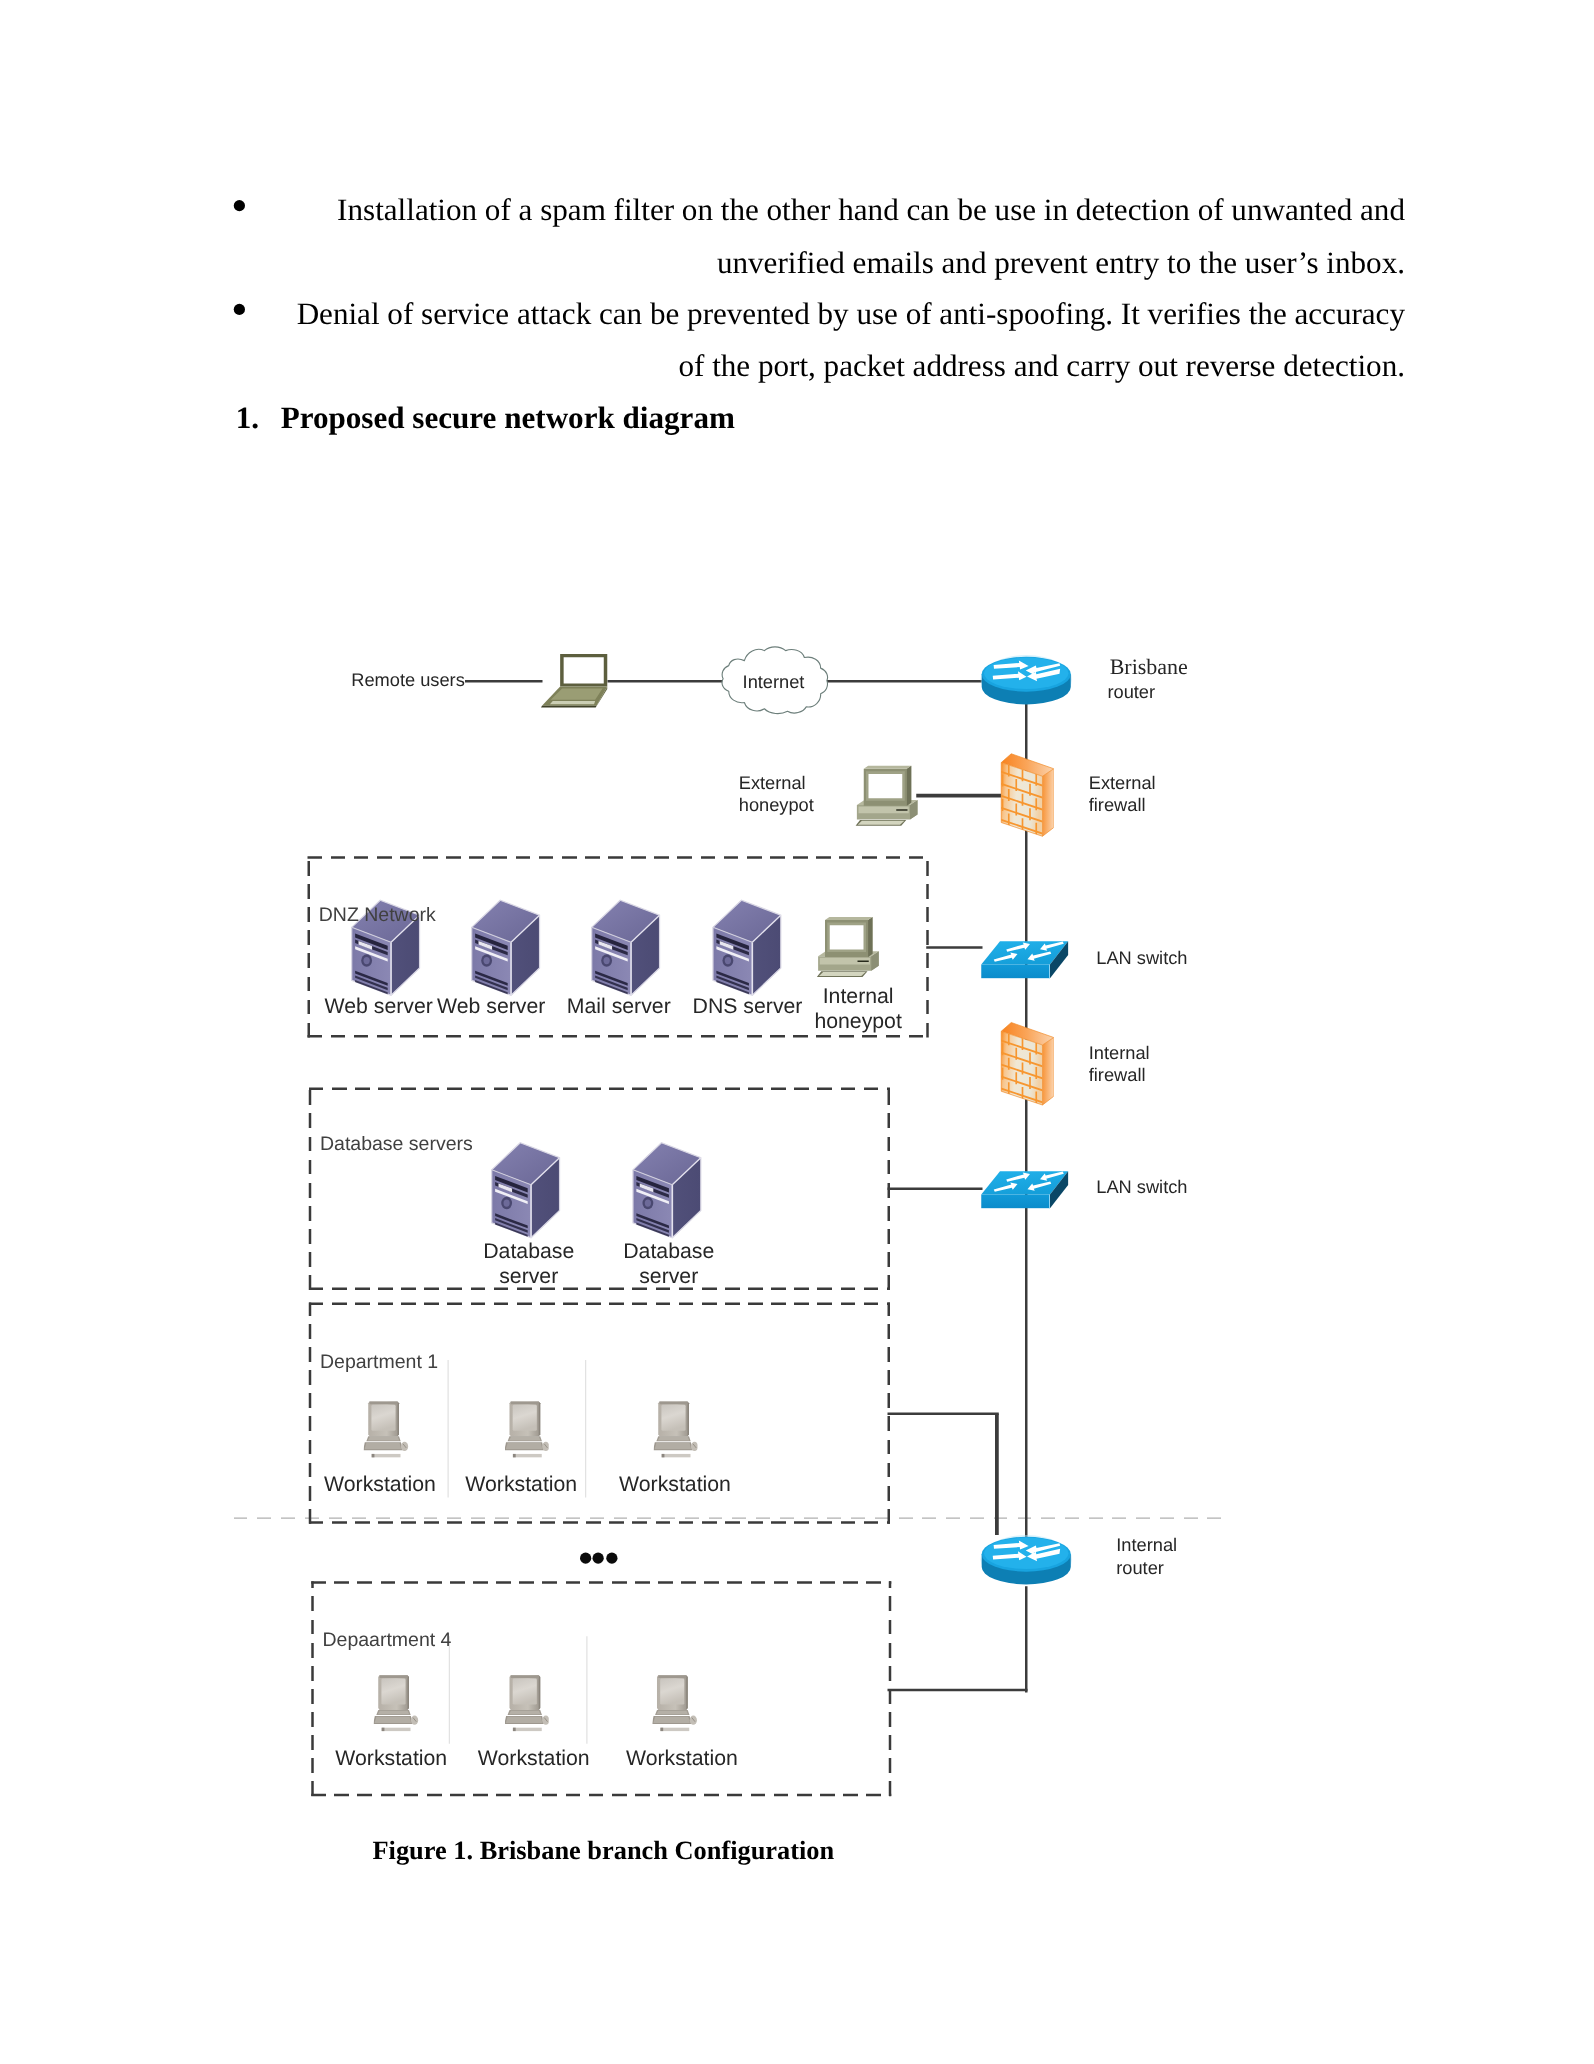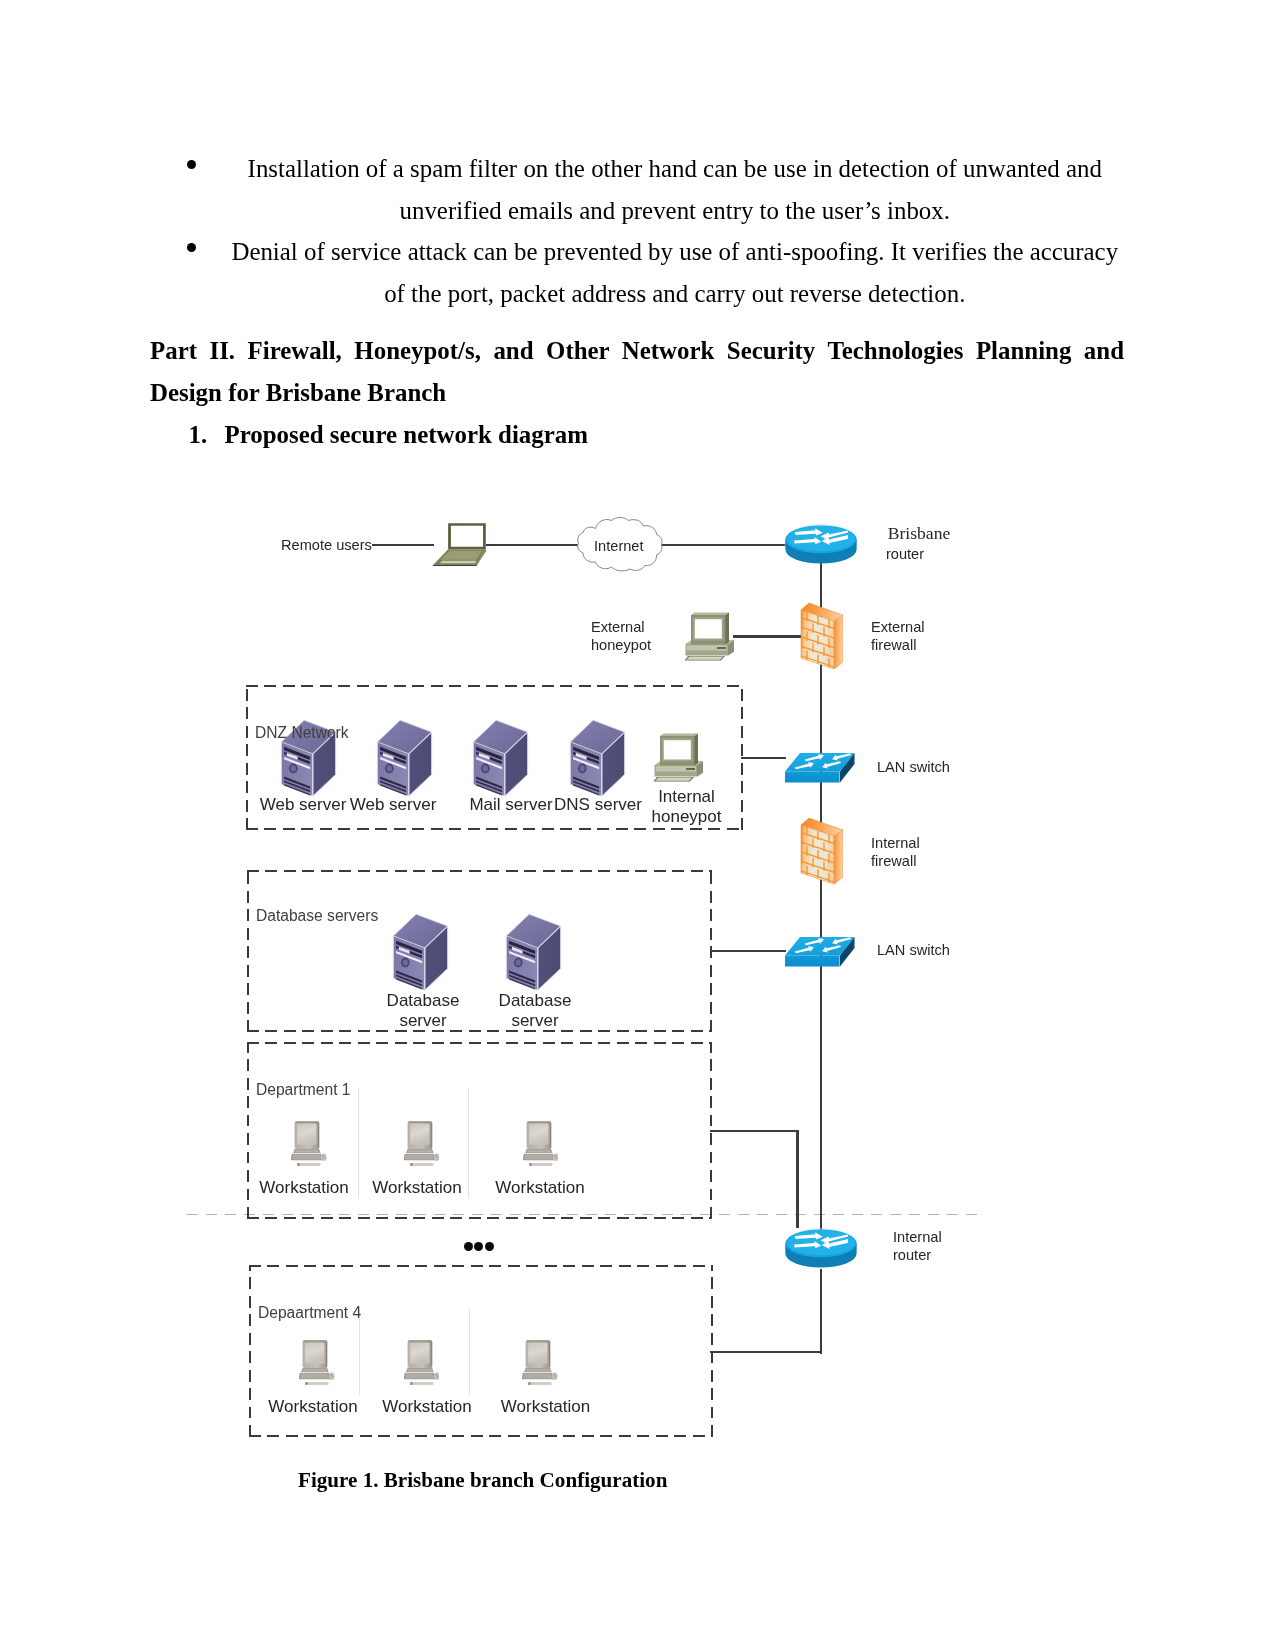--- a/index.html
+++ b/index.html
@@ -4,21 +4,21 @@
 <title>Brisbane branch Configuration</title>
 <style>
   html,body{margin:0;padding:0;}
   body{width:1275px;height:1651px;background:#ffffff;color:#000;overflow:hidden;
        font-family:"Liberation Serif",serif;-webkit-font-smoothing:antialiased;}
   .page{position:relative;width:1275px;height:1651px;}
 
   
   .textblock{position:absolute;left:150px;top:148px;width:974px;font-size:24.9px;}
   .bullets{margin:0;padding:0;list-style:none;}
-  .bullets li{position:relative;line-height:41.6px;text-align:center;padding-left:75.5px;}
+  .bullets li{position:relative;line-height:41.6px;text-align:right;padding-left:75.5px;}
   .bullets li .bul{position:absolute;left:37px;top:11.8px;width:9px;height:9px;
                    border-radius:50%;background:#000;font-size:0;line-height:0;color:transparent;}
   .part{font-weight:bold;line-height:41.6px;margin:16px 0 0 0;text-align:justify;}
   .part > span{display:block;}
   .part .l1{text-align:justify;height:41.6px;overflow:hidden;}
   .part .l1::after{content:"";display:inline-block;width:100%;height:0;}
   .numitem{font-weight:bold;line-height:41.6px;margin:0;position:relative;padding-left:74.5px;}
   .numitem .idx{position:absolute;left:38.5px;top:0;}
 
   
@@ -52,24 +52,20 @@
 </head>
 <body>
 
 <div class="page">
 
   <div class="textblock">
     <ul class="bullets">
       <li><span class="bul">•</span><span>Installation of a spam filter on the other hand can be use in detection of unwanted and unverified emails and prevent entry to the user’s inbox.</span></li>
       <li><span class="bul">•</span><span>Denial of service attack can be prevented by use of anti-spoofing. It verifies the accuracy of the port, packet address and carry out reverse detection.</span></li>
     </ul>
-    <p class="part">
-        <span class="l1">Part II. Firewall, Honeypot/s, and Other Network Security Technologies Planning and</span>
-        <span class="l2">Design for Brisbane Branch</span>
-      </p>
     <p class="numitem"><span class="idx">1.</span><span>Proposed secure network diagram</span></p>
   </div>
 
   <div class="diagram">
     <div class="hr-dash" style="left:187px;top:1198px;width:795px;"></div>
     <div class="zone" style="left:246px;top:669px;width:497px;height:145px;"></div>
     <div class="zone" style="left:247px;top:854px;width:465px;height:162px;"></div>
     <div class="zone" style="left:247px;top:1026px;width:465px;height:177px;"></div>
     <div class="zone" style="left:249px;top:1249px;width:464px;height:172px;"></div>
     <div class="vsep" style="left:357.6px;top:1072px;height:110px;"></div>
@@ -657,21 +653,21 @@
 firewall</div>
     <div class="dlabel" style="left:877px;top:926px;">LAN switch</div>
     <div class="dlabel" style="left:893px;top:1213px;">Internal
 router</div>
     <div class="zonetitle" style="left:255px;top:678px;">DNZ Network</div>
     <div class="zonetitle" style="left:256px;top:861px;">Database servers</div>
     <div class="zonetitle" style="left:256px;top:1035px;">Department 1</div>
     <div class="zonetitle" style="left:258px;top:1258px;">Depaartment 4</div>
     <div class="dlabel node ctr" style="left:303px;top:779px;">Web server</div>
     <div class="dlabel node ctr" style="left:393px;top:779px;">Web server</div>
-    <div class="dlabel node ctr" style="left:495px;top:779px;margin-left:16px;">Mail server</div>
+    <div class="dlabel node ctr" style="left:495px;top:779px;">Mail server</div>
     <div class="dlabel node ctr" style="left:598px;top:779px;">DNS server</div>
     <div class="dlabel node ctr" style="left:686.5px;top:771px;">Internal
 honeypot</div>
     <div class="dlabel node ctr" style="left:423px;top:975px;">Database
 server</div>
     <div class="dlabel node ctr" style="left:535px;top:975px;">Database
 server</div>
     <div class="dlabel node ctr" style="left:304px;top:1162px;">Workstation</div>
     <div class="dlabel node ctr" style="left:417px;top:1162px;">Workstation</div>
     <div class="dlabel node ctr" style="left:540px;top:1162px;">Workstation</div>

